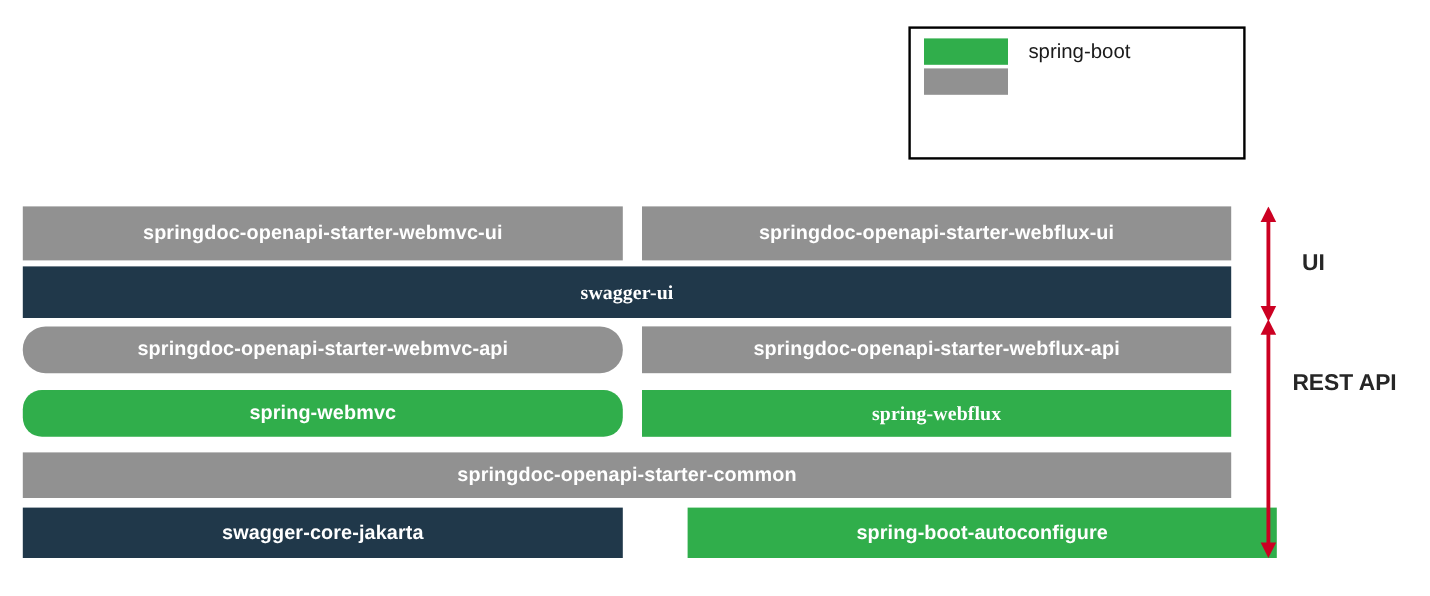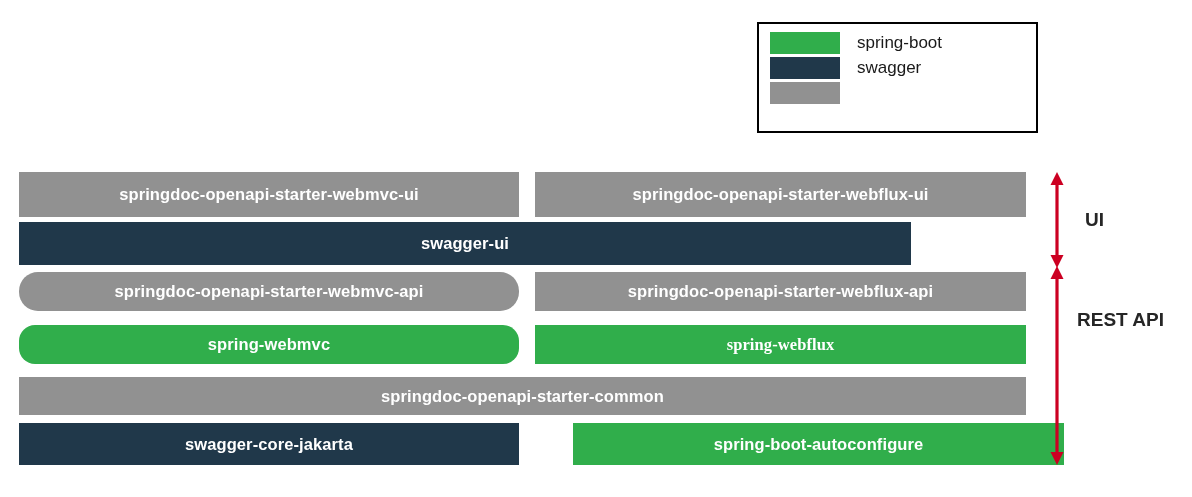--- a/index.html
+++ b/index.html
@@ -89,32 +89,28 @@
 <body>
 
 <div id="canvas">
 
   <div class="legend">
     <div class="legend-row">
       <span class="legend-swatch" style="background: rgb(48, 174, 75);"></span>
       <span class="legend-label">spring-boot</span>
     </div>
     <div class="legend-row">
-      <span class="legend-swatch" style="background: rgb(32, 56, 74);"></span>
-      <span class="legend-label">swagger</span>
-    </div>
-    <div class="legend-row">
       <span class="legend-swatch" style="background: rgb(145, 145, 145);"></span>
     </div>
   </div>
 
   <div id="blocks-layer">
       <div class="block" style="left: 19px; top: 172px; width: 500px; height: 45px; background: rgb(145, 145, 145);">springdoc-openapi-starter-webmvc-ui</div>
       <div class="block" style="left: 535px; top: 172px; width: 491px; height: 45px; background: rgb(145, 145, 145);">springdoc-openapi-starter-webflux-ui</div>
-      <div class="block" style="left: 19px; top: 222px; width: 892px; height: 43px; background: rgb(32, 56, 74);">swagger-ui</div>
+      <div class="block" style="left: 19px; top: 222px; width: 1007px; height: 43px; background: rgb(32, 56, 74); font-family: Liberation Serif, serif;">swagger-ui</div>
       <div class="block" style="left: 19px; top: 272px; width: 500px; height: 39px; background: rgb(145, 145, 145); border-radius: 19px;">springdoc-openapi-starter-webmvc-api</div>
       <div class="block" style="left: 535px; top: 272px; width: 491px; height: 39px; background: rgb(145, 145, 145);">springdoc-openapi-starter-webflux-api</div>
       <div class="block" style="left: 19px; top: 325px; width: 500px; height: 39px; background: rgb(48, 174, 75); border-radius: 16px;">spring-webmvc</div>
       <div class="block" style="left: 535px; top: 325px; width: 491px; height: 39px; background: rgb(48, 174, 75); font-family: Liberation Serif, serif;">spring-webflux</div>
       <div class="block" style="left: 19px; top: 377px; width: 1007px; height: 38px; background: rgb(145, 145, 145);">springdoc-openapi-starter-common</div>
       <div class="block" style="left: 19px; top: 423px; width: 500px; height: 42px; background: rgb(32, 56, 74);">swagger-core-jakarta</div>
       <div class="block" style="left: 535px; top: 423px; width: 491px; height: 42px; background: rgb(48, 174, 75); margin-left: 38px;">spring-boot-autoconfigure</div>
     </div>
 
   <div id="brackets-layer">

